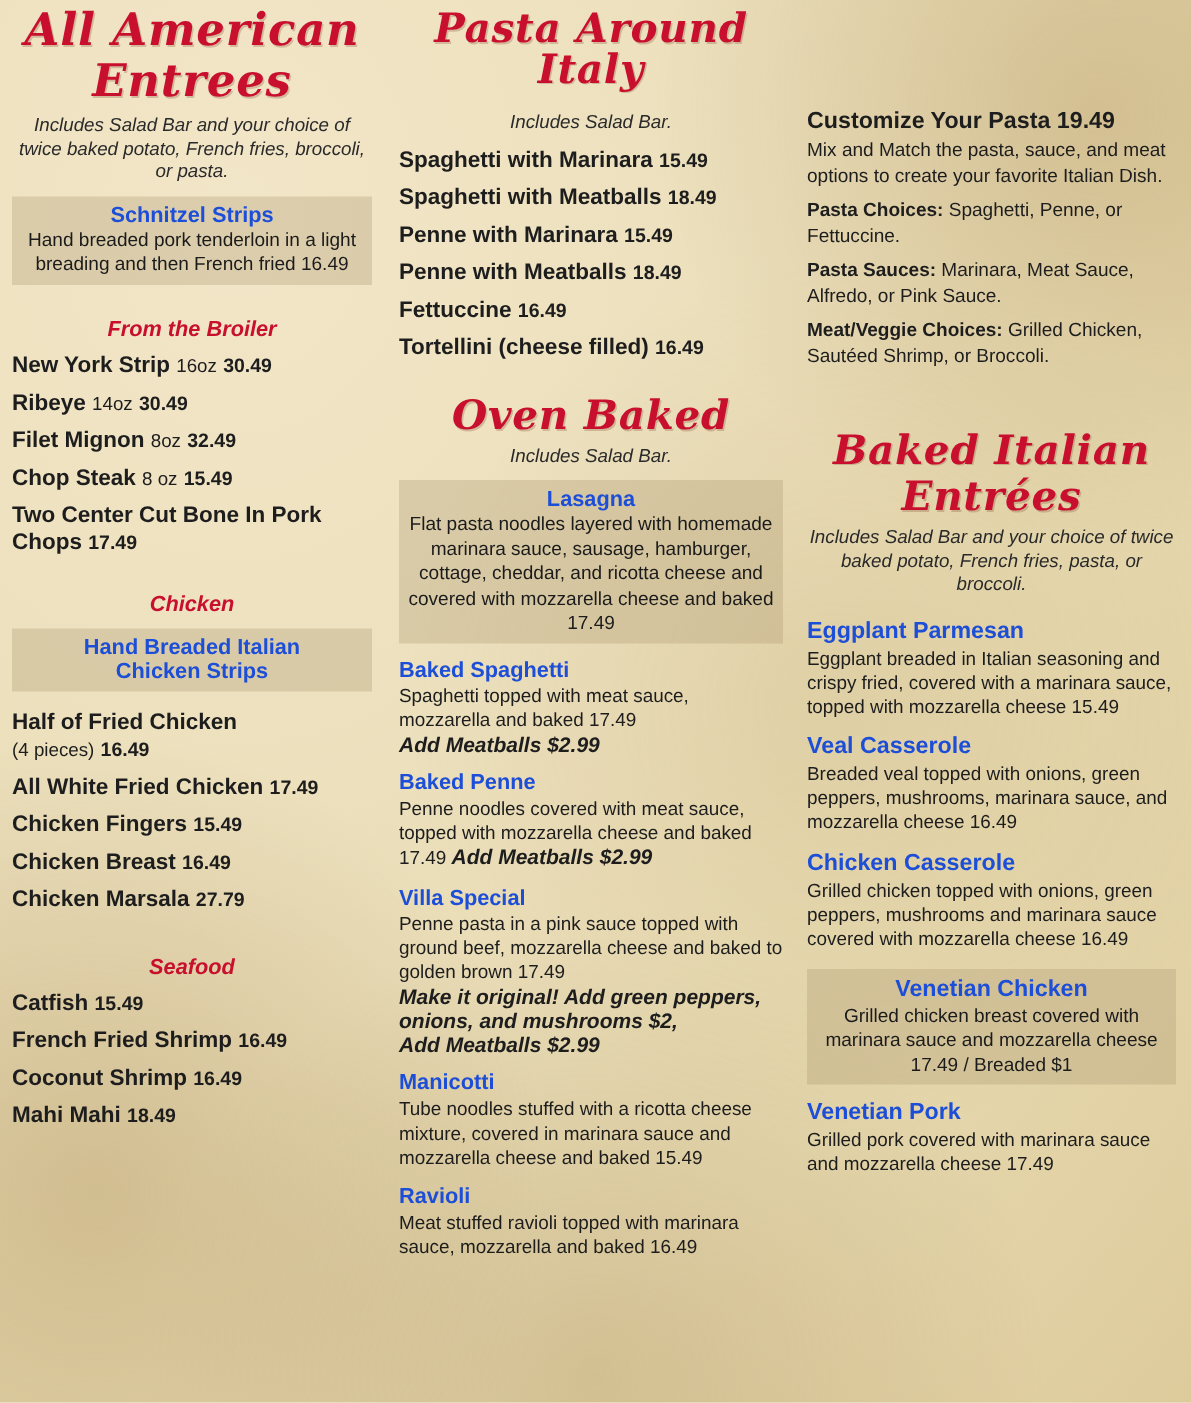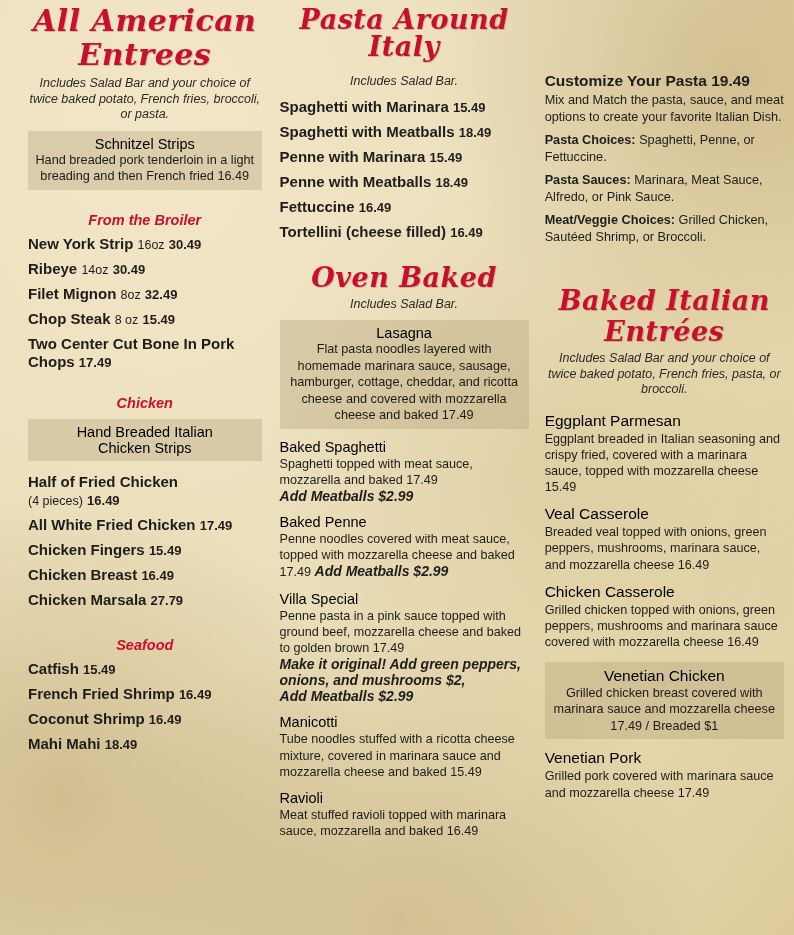--- a/index.html
+++ b/index.html
@@ -17,21 +17,21 @@
     position:absolute;inset:0;pointer-events:none;
     background:
       radial-gradient(circle at 8% 85%, rgba(170,140,90,.30), rgba(170,140,90,0) 28%),
       radial-gradient(circle at 92% 8%, rgba(175,145,95,.28), rgba(175,145,95,0) 26%),
       radial-gradient(circle at 50% 98%, rgba(160,130,85,.22), rgba(160,130,85,0) 30%),
       radial-gradient(circle at 70% 50%, rgba(200,175,125,.18), rgba(200,175,125,0) 40%);
     mix-blend-mode:multiply;
   }
   .page{position:absolute;inset:0;display:flex;}
   .col{box-sizing:border-box;}
-  .col1{width:258px;padding:6px 10px 12px 8px;margin-left:20px;}
+  .col1{width:258px;padding:6px 10px 12px 8px;}
   .col2{width:272px;padding:6px 8px 0 8px;}
   .col3{width:264px;padding:6px 10px 0 8px;}
 
   .script{
     font-family:"DejaVu Serif", serif;
     color:#c8102e;
     font-weight:bold;
     font-style:italic;
     text-align:center;
     line-height:1.0;
@@ -50,23 +50,23 @@
     margin:6px 0 0 0;
   }
 
   .shade{
     background:rgba(168,150,110,.30);
     padding:5px 6px;
     margin-top:8px;
   }
   .ctr{text-align:center;}
   .hdr{
-    font-weight:normal;
+    font-weight:bold;
     font-size:14.5px;
-    color:#000000;
+    color:#1d4ed8;
   }
   .hdr.c{ text-align:center; }
   .sub{
     font-size:12.7px;
     line-height:1.3;
     color:#1b1b1b;
   }
   .redhdr{
     color:#c8102e;
     font-weight:bold;

